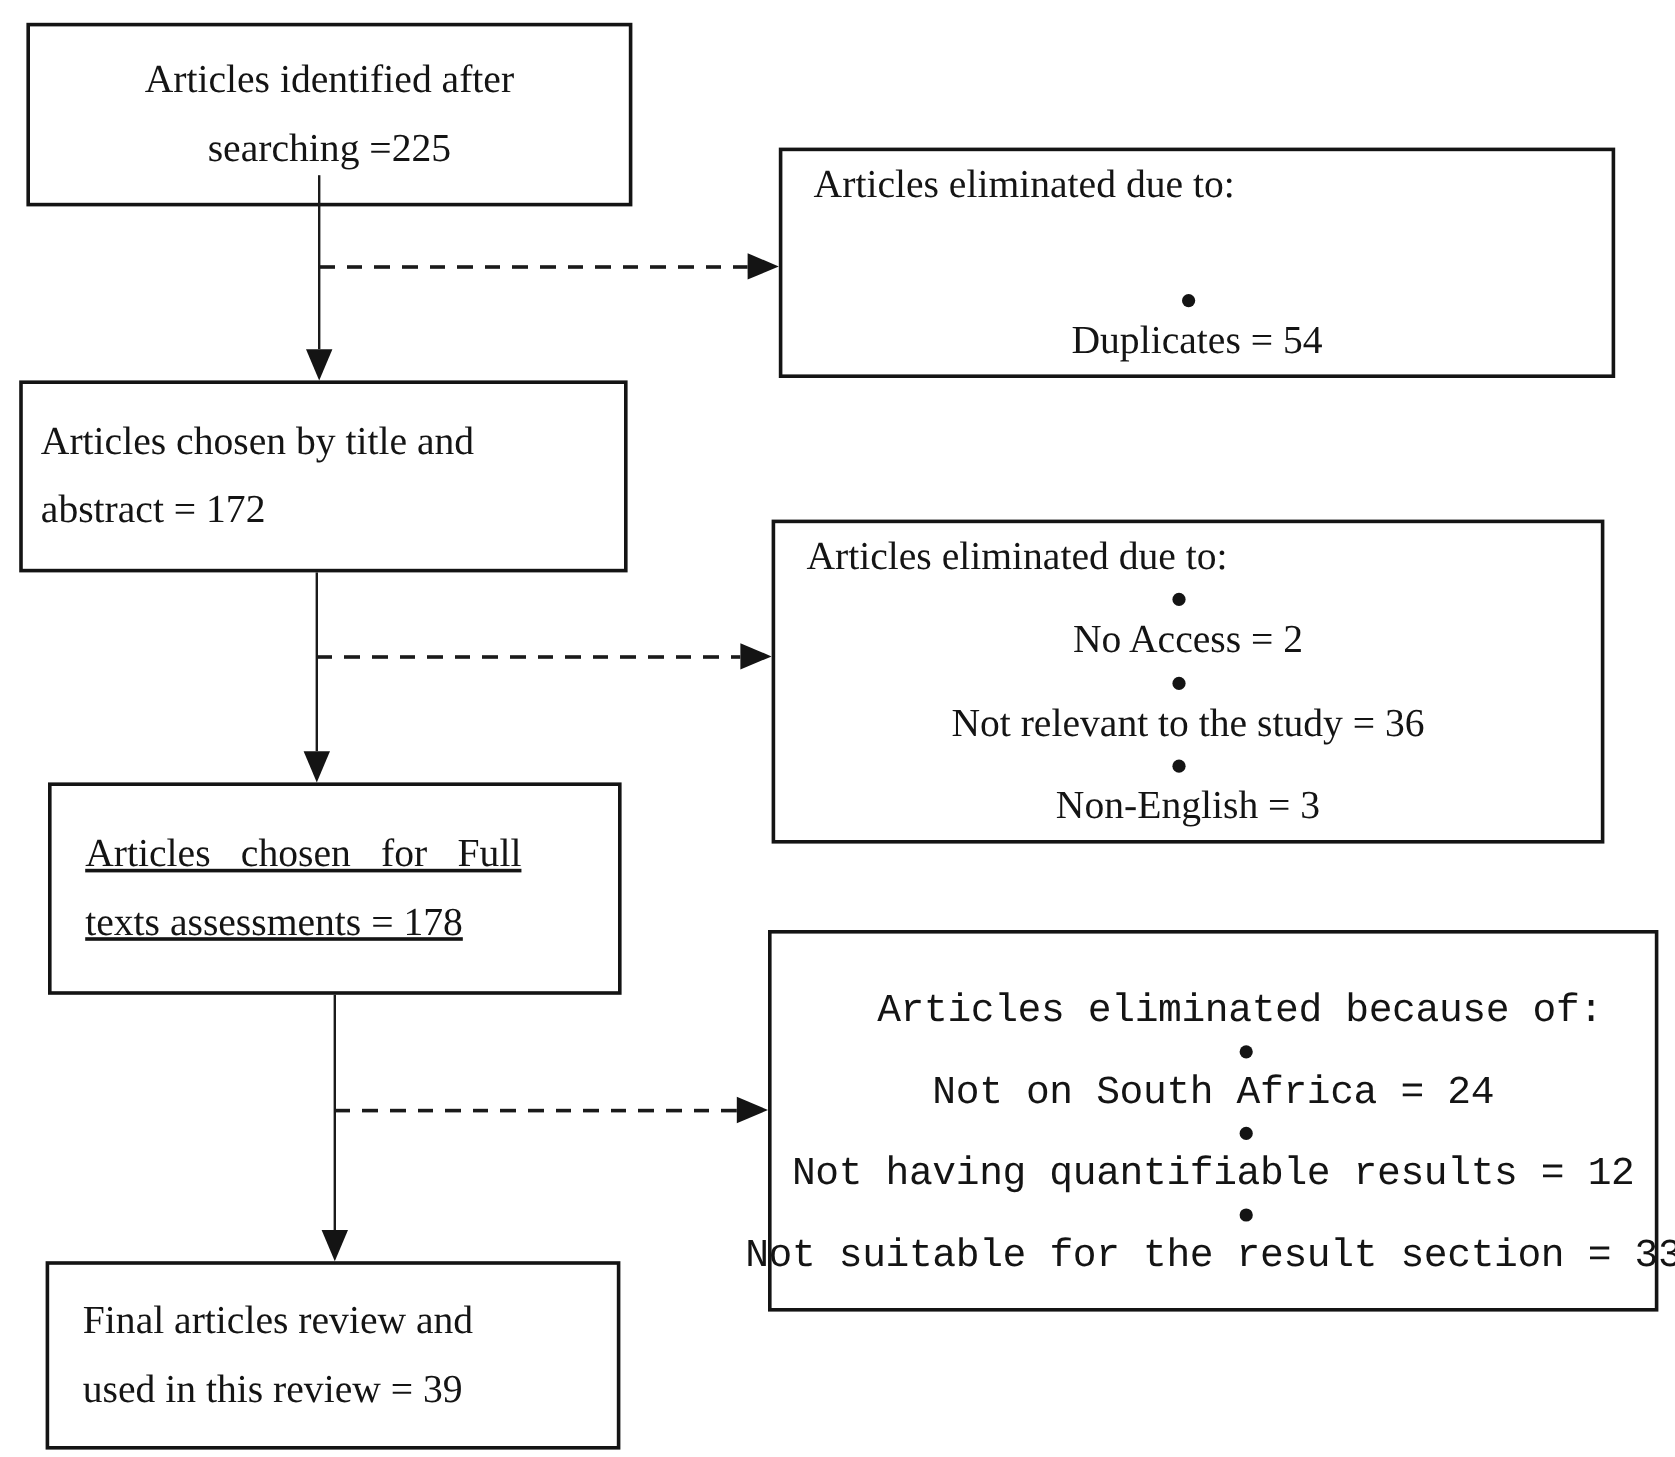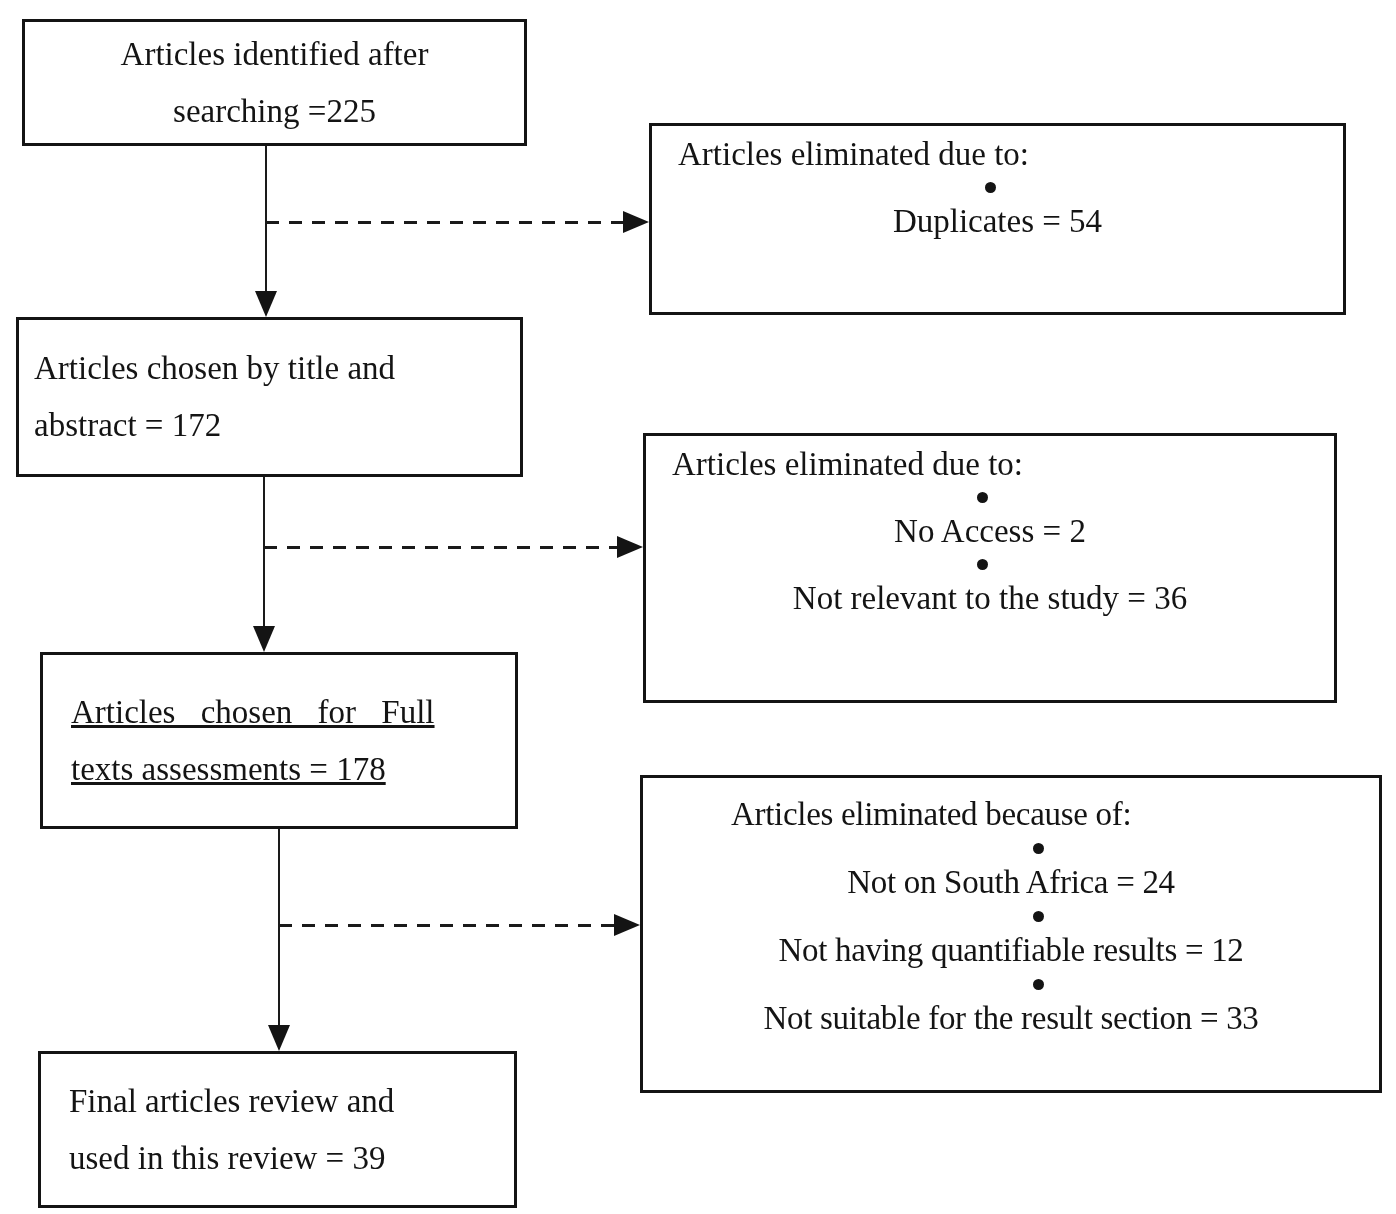--- a/index.html
+++ b/index.html
@@ -25,21 +25,21 @@
     justify-content:center;
   }
   .lbox .line{white-space:nowrap;}
   .center{text-align:center;}
   .justify-line{word-spacing:17px;}
   .rbox{
     display:flex;
     flex-direction:column;
     line-height:56px;
   }
-  .rbox.vcenter{justify-content:flex-start;}
+  .rbox.vcenter{justify-content:space-between;}
   .hdr{white-space:nowrap;}
   .bullet{
     display:flex;
     align-items:center;
     white-space:nowrap;
     flex-direction:column;
   }
   .dot{
     width:11px;height:11px;
     border-radius:50%;
@@ -74,21 +74,21 @@
     border-top:11px solid transparent;
     border-bottom:11px solid transparent;
     border-left:26px solid #141414;
   }
 </style>
 </head>
 <body>
 
 <div id="canvas">
 
-  <div class="box lbox center" style="left:22px;top:19px;width:505px;height:127px;">
+  <div class="box lbox center" style="left:22px;top:19px;width:505px;height:153px;">
     <div class="line">Articles identified after</div>
     <div class="line">searching =225</div>
   </div>
 
   <div class="box lbox" style="left:16px;top:317px;width:507px;height:160px;padding-left:15px;">
     <div class="line">Articles chosen by title and</div>
     <div class="line">abstract = 172</div>
   </div>
 
   <div class="box lbox" style="left:40px;top:652px;width:478px;height:177px;padding-left:28px;text-decoration:underline;">
@@ -112,23 +112,27 @@
   <div class="box rbox r12 vcenter" style="left:643px;top:433px;width:694px;height:270px;">
     <div class="hdr">Articles eliminated due to:</div>
     <div class="bullet">
       <span class="dot"></span>
       <span>No Access = 2</span>
     </div>
     <div class="bullet">
       <span class="dot"></span>
       <span>Not relevant to the study = 36</span>
     </div>
+    <div class="bullet">
+      <span class="dot"></span>
+      <span>Non-English = 3</span>
+    </div>
   </div>
 
-  <div class="box rbox r3" style="left:640px;top:775px;width:742px;height:318px;padding-top:8px;line-height:57px;">
+  <div class="box rbox r3" style="left:640px;top:775px;width:742px;height:318px;padding-top:36px;line-height:57px;font-family:Liberation Mono, monospace;">
     <div class="hdr">Articles eliminated because of:</div>
     <div class="bullet">
       <span class="dot"></span>
       <span>Not on South Africa = 24</span>
     </div>
     <div class="bullet">
       <span class="dot"></span>
       <span>Not having quantifiable results = 12</span>
     </div>
     <div class="bullet">

